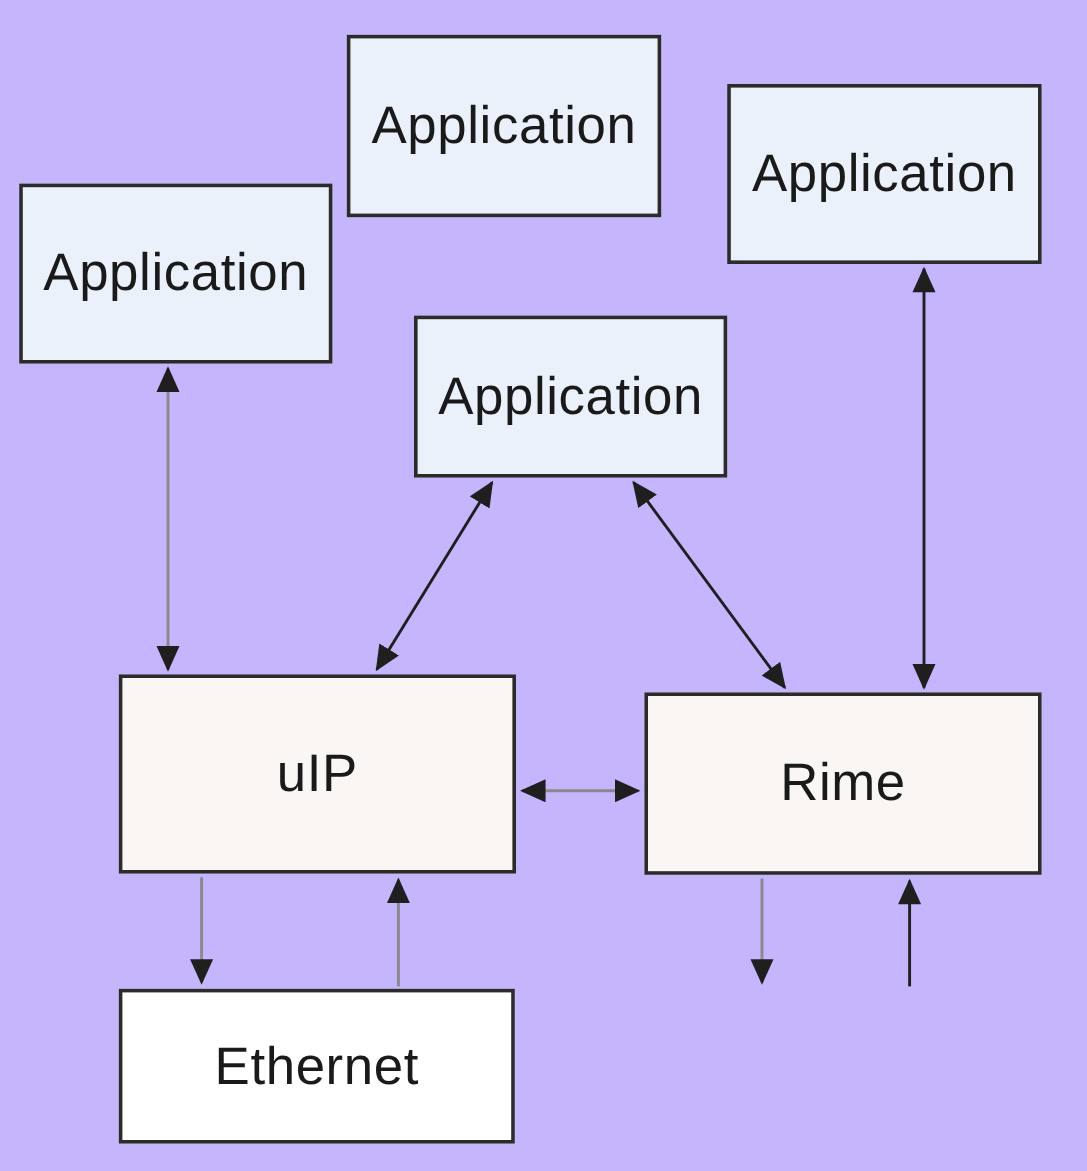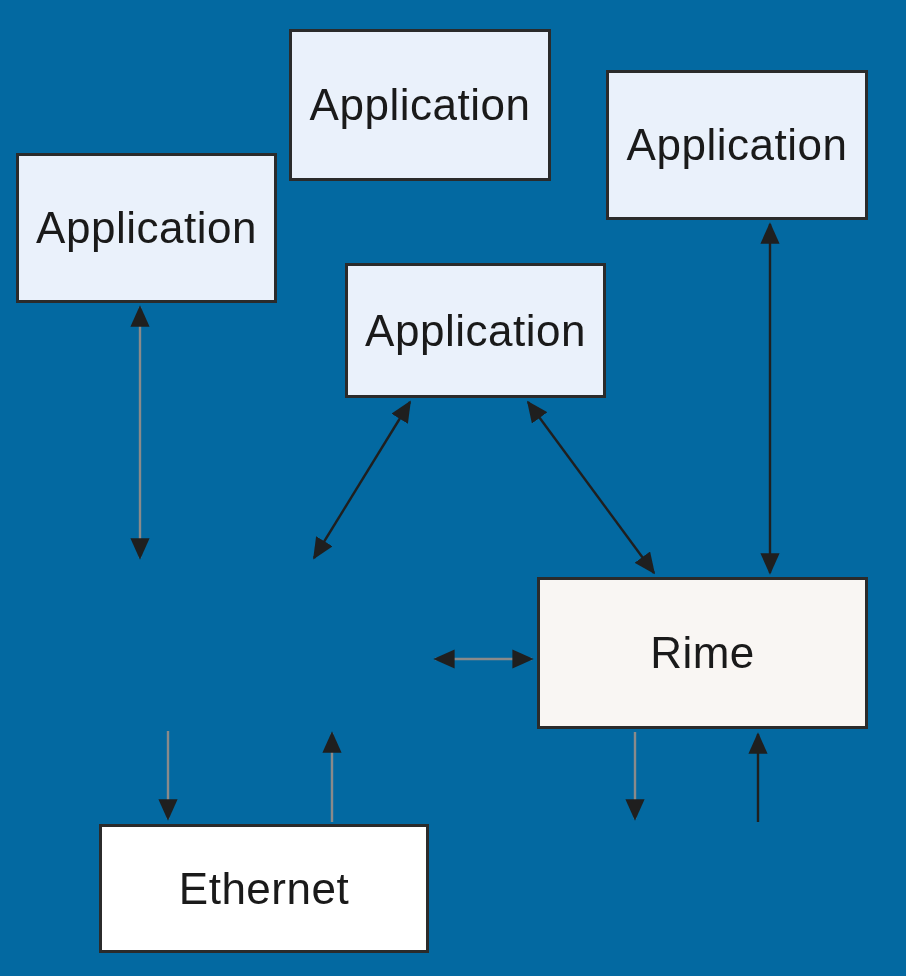--- a/index.html
+++ b/index.html
@@ -4,21 +4,21 @@
 <style>
   html, body {
     margin: 0;
     padding: 0;
     background: #ffffff;
   }
   .canvas {
     position: relative;
     width: 906px;
     height: 976px;
-    background: #0369a1;
+    background: #c4b5fd;
     font-family: "Liberation Sans", sans-serif;
     overflow: hidden;
   }
   .arrow-layer {
     position: absolute;
     left: 0;
     top: 0;
     width: 906px;
     height: 976px;
     pointer-events: none;
@@ -85,20 +85,23 @@
   </div>
 
   <div class="node app" style="left:16px; top:153px; width:261px; height:150px">
     <span class="label">Application</span>
   </div>
 
   <div class="node app" style="left:345px; top:263px; width:261px; height:135px">
     <span class="label">Application</span>
   </div>
 
+  <div class="node stack" style="left:99px; top:562px; width:331px; height:166px">
+    <span class="label">uIP</span>
+  </div>
 
   <div class="node stack" style="left:537px; top:577px; width:331px; height:152px">
     <span class="label">Rime</span>
   </div>
 
   <div class="node driver" style="left:99px; top:824px; width:330px; height:129px">
     <span class="label">Ethernet</span>
   </div>
 
 

